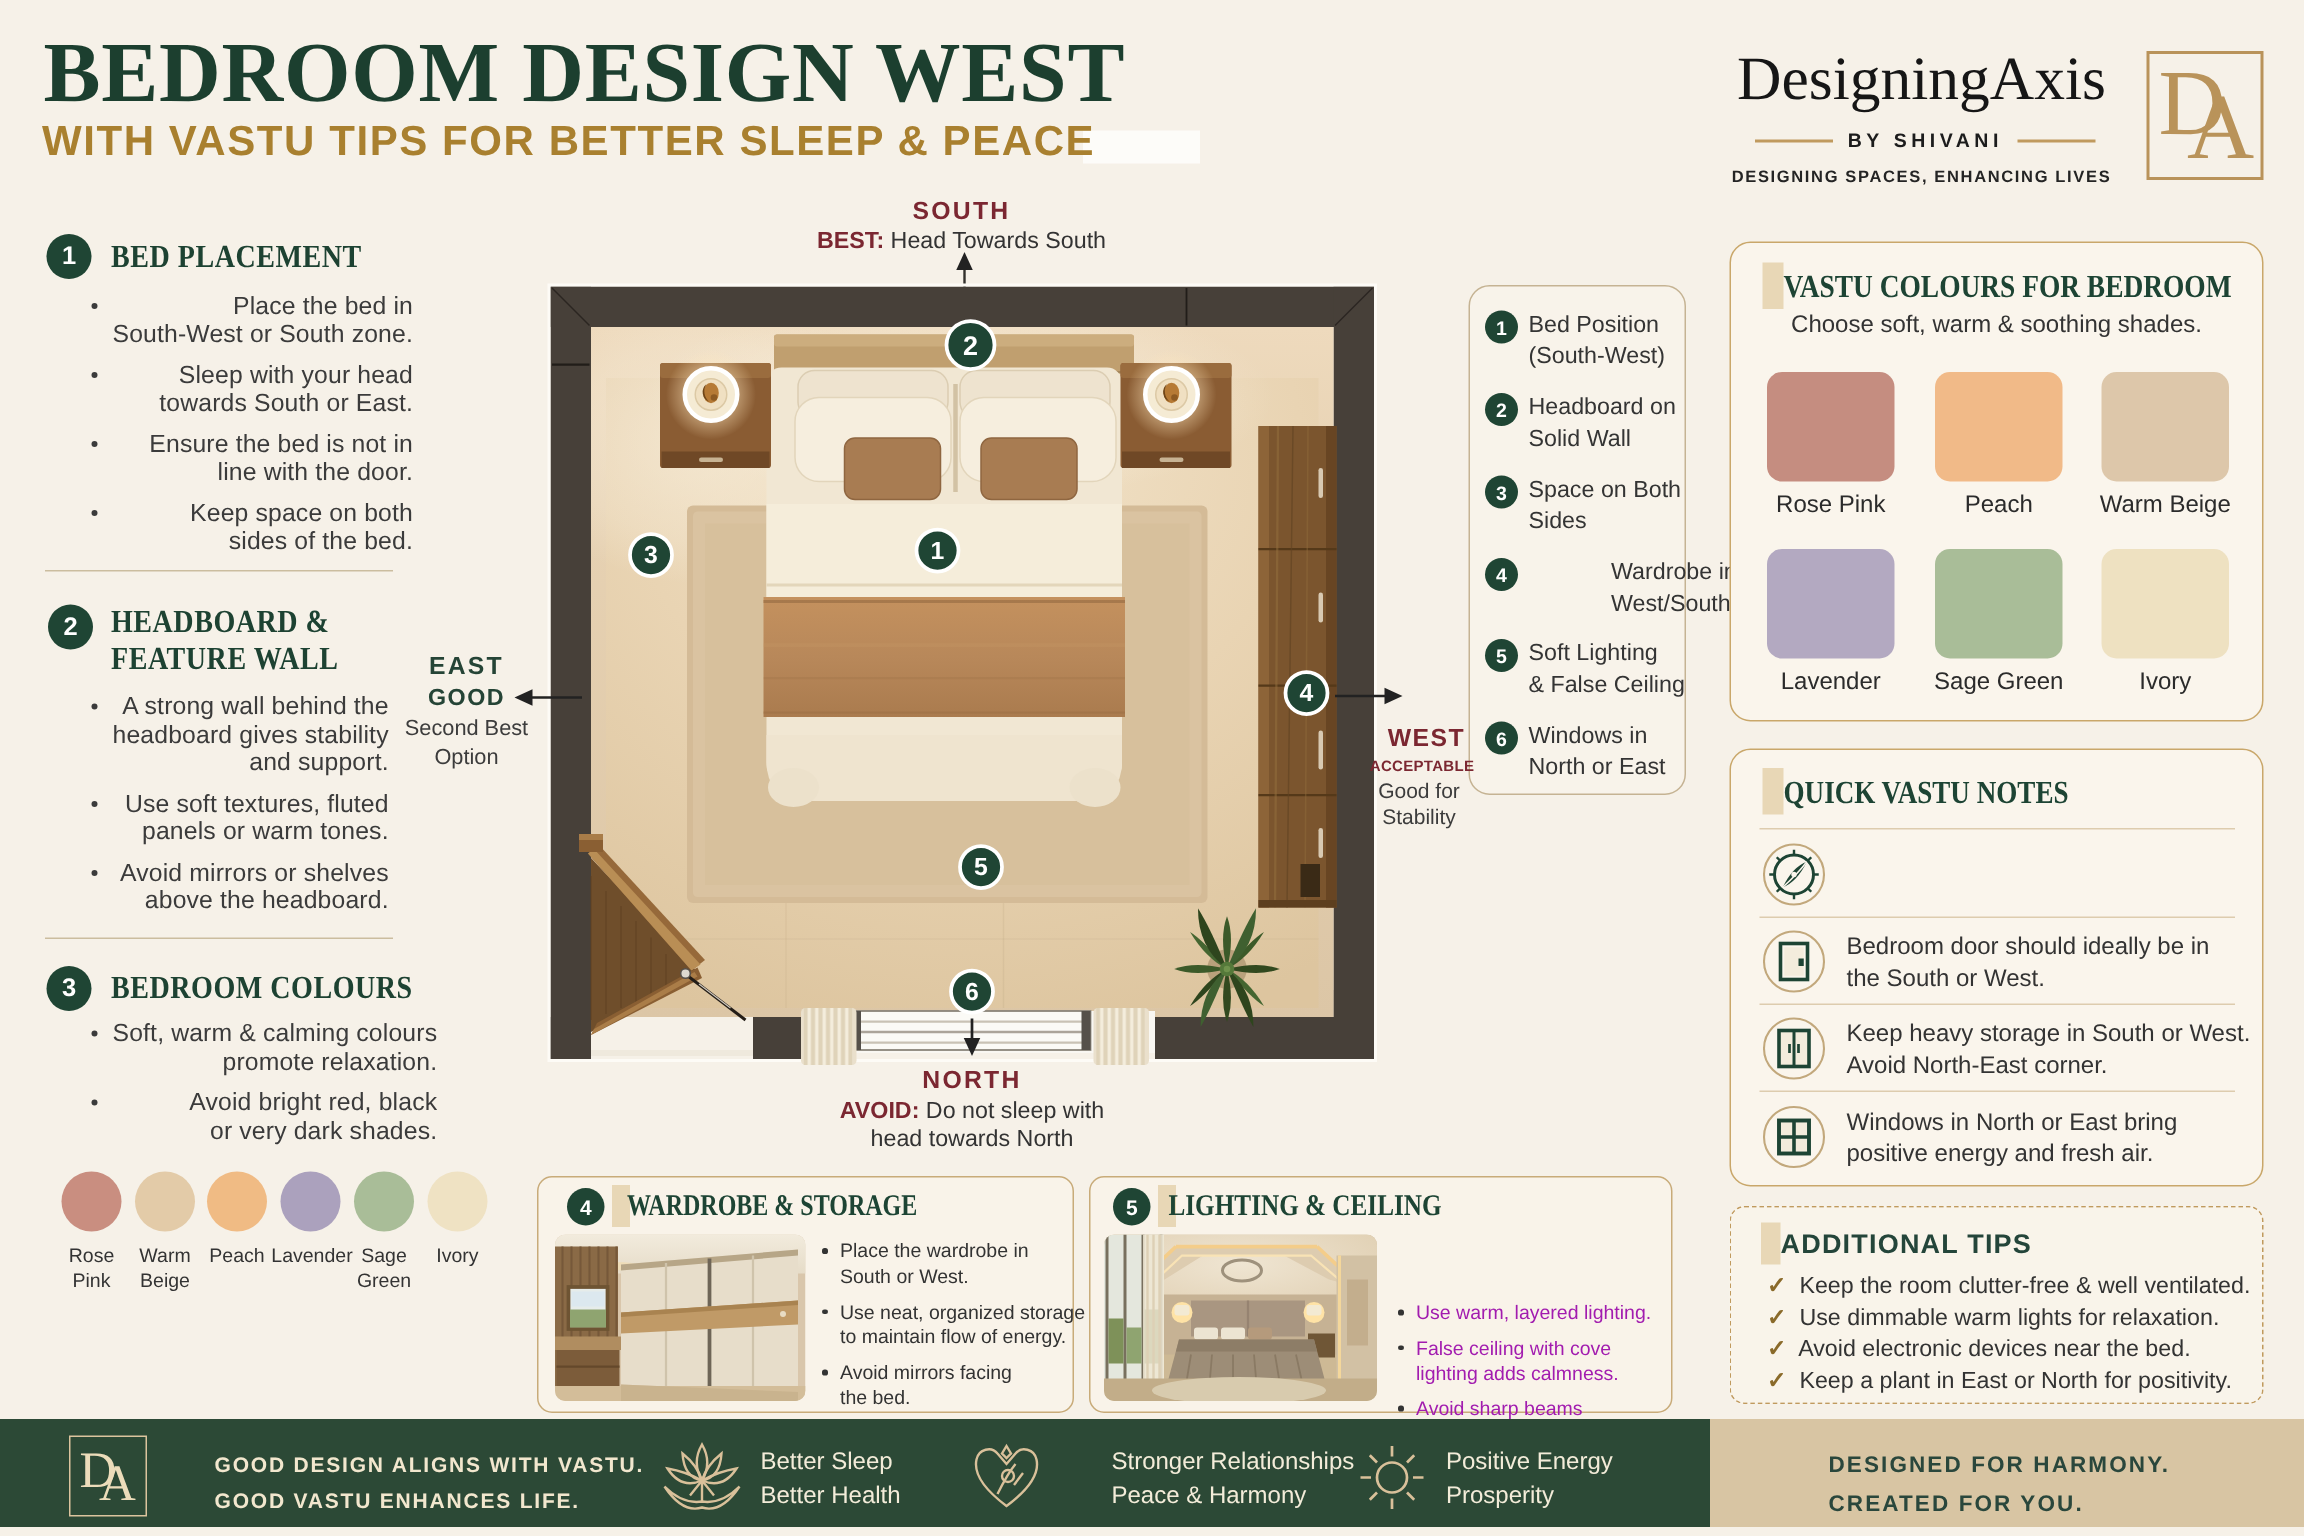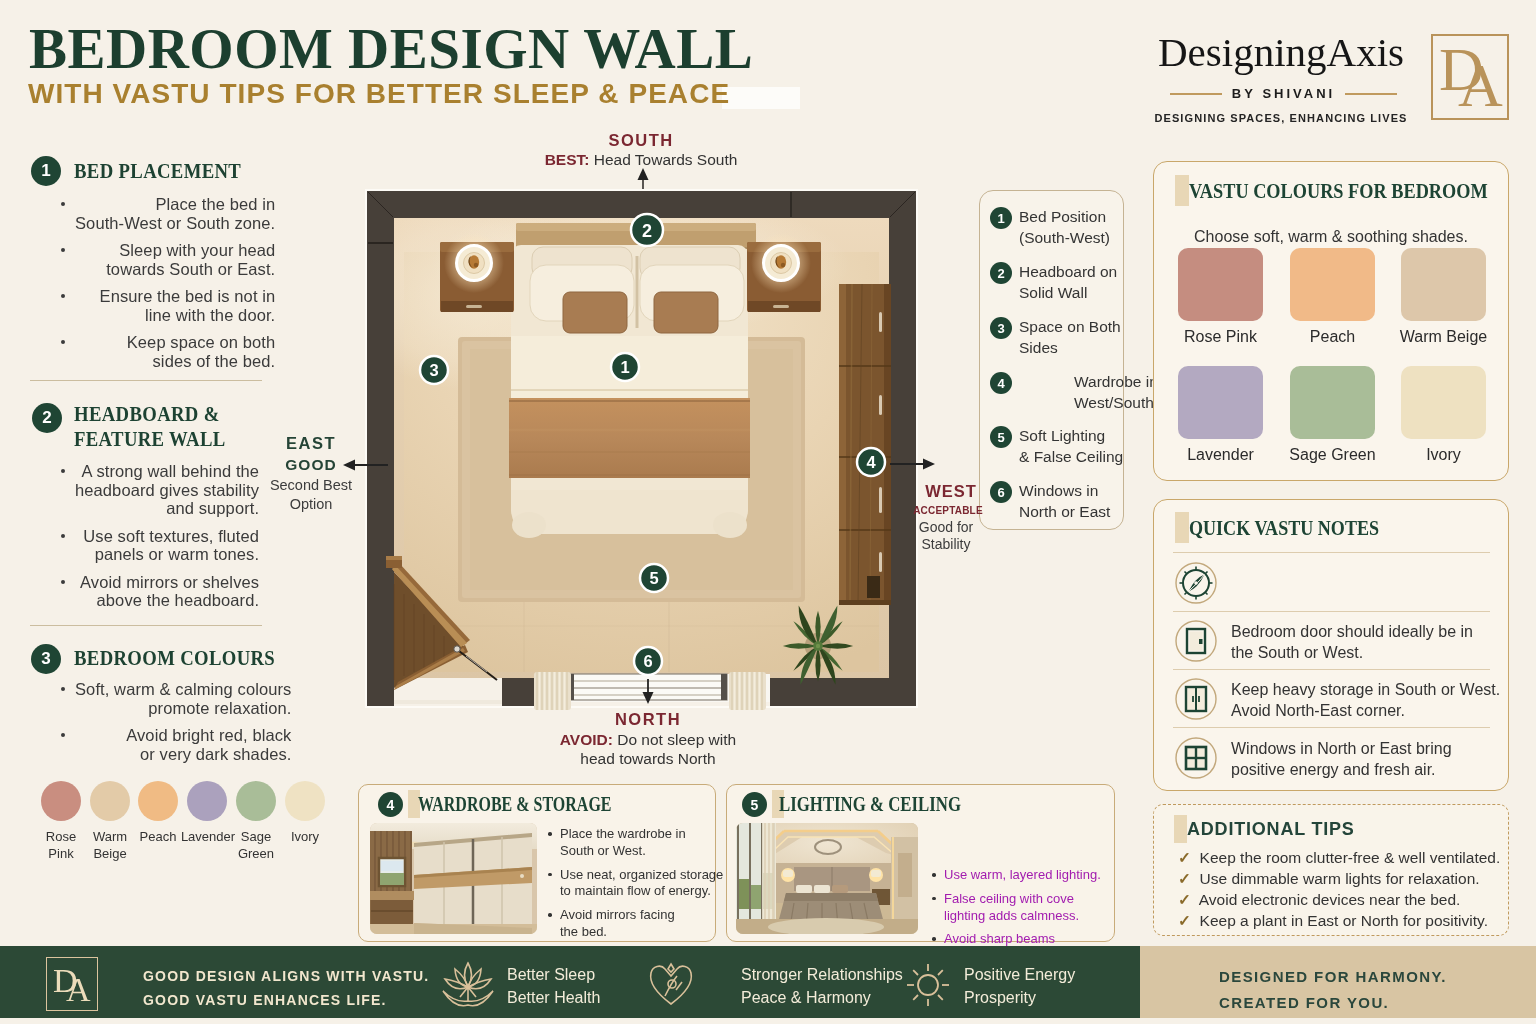--- a/index.html
+++ b/index.html
@@ -13,21 +13,21 @@
   .bullets .li{position:relative;padding-left:14px;margin-bottom:9px;}
   .bullets .li:before{content:"";position:absolute;left:0;top:7px;width:4px;height:4px;border-radius:50%;background:#3b3b3b;}
   .divider{position:absolute;height:1px;background:#cbbd9f;}
   .shead{position:absolute;font-family:"Liberation Serif", serif;font-weight:bold;color:#1d4232;
          font-size:21.5px;letter-spacing:0.4px;transform:scaleX(0.87);transform-origin:0 0;white-space:nowrap;}
 </style>
 </head>
 <body>
 <div class="page">
 
-<div class="abs serif" style="left:29px;top:16px;font-size:57px;font-weight:bold;color:#1c3f2f;letter-spacing:0.5px;">BEDROOM DESIGN WALL</div>
+<div class="abs serif" style="left:29px;top:16px;font-size:57px;font-weight:bold;color:#1c3f2f;letter-spacing:0.5px;">BEDROOM DESIGN WEST</div>
 
 <div class="abs" style="left:722px;top:87px;width:78px;height:22px;background:#fdfcf9;"></div>
 
 <div class="abs" style="left:28px;top:78px;font-size:28px;color:#a9802f;letter-spacing:1.05px;font-weight:bold;">WITH VASTU TIPS FOR BETTER SLEEP &amp; PEACE</div>
 
 <div class="abs serif" style="left:1150px;top:28px;width:262px;text-align:center;font-size:41px;color:#161616;">DesigningAxis</div>
 
 <div class="abs" style="left:1157px;top:86px;width:253px;display:flex;align-items:center;justify-content:center;gap:10px;">
   <span style="display:block;width:52px;height:2px;background:#c09a5e;"></span>
   <span style="font-size:13px;letter-spacing:3px;color:#1c1c1c;font-weight:bold;">BY&nbsp;SHIVANI</span>
@@ -401,21 +401,21 @@
 <text x="648" y="764" text-anchor="middle" font-size="15.5" fill="#333333">head towards North</text>
 </g>
 </svg>
 
 <div class="abs" style="left:1153px;top:161px;width:354px;height:318px;border:1.5px solid #c9a76a;border-radius:14px;background:#faf5ec;"></div>
 
 <div class="abs" style="left:1175px;top:175px;width:14px;height:31px;background:#e8d7b6;"></div>
 
 <div class="abs serif" style="left:1189px;top:179px;font-size:21.5px;font-weight:bold;color:#1d4434;white-space:nowrap;transform:scaleX(0.85);transform-origin:0 0;">VASTU COLOURS FOR BEDROOM</div>
 
-<div class="abs" style="left:1153px;top:228px;width:356px;text-align:center;font-size:16px;color:#333;">Choose soft, warm &amp; soothing shades.</div>
+<div class="abs" style="left:1153px;top:208px;width:356px;text-align:center;font-size:16px;color:#333;">Choose soft, warm &amp; soothing shades.</div>
 
 <div class="abs" style="left:1178px;top:248px;width:85px;height:73px;border-radius:10px;background:#c58d80;"></div>
 
 <div class="abs" style="left:1290px;top:248px;width:85px;height:73px;border-radius:10px;background:#f1ba88;"></div>
 
 <div class="abs" style="left:1401px;top:248px;width:85px;height:73px;border-radius:10px;background:#ddc7aa;"></div>
 
 <div class="abs" style="left:1153px;top:328px;width:354px;font-size:16px;color:#2b2b2b;">
   <span class="abs" style="left:0px;width:135px;text-align:center;white-space:nowrap;">Rose Pink</span>
   <span class="abs" style="left:112px;width:135px;text-align:center;white-space:nowrap;">Peach</span>

